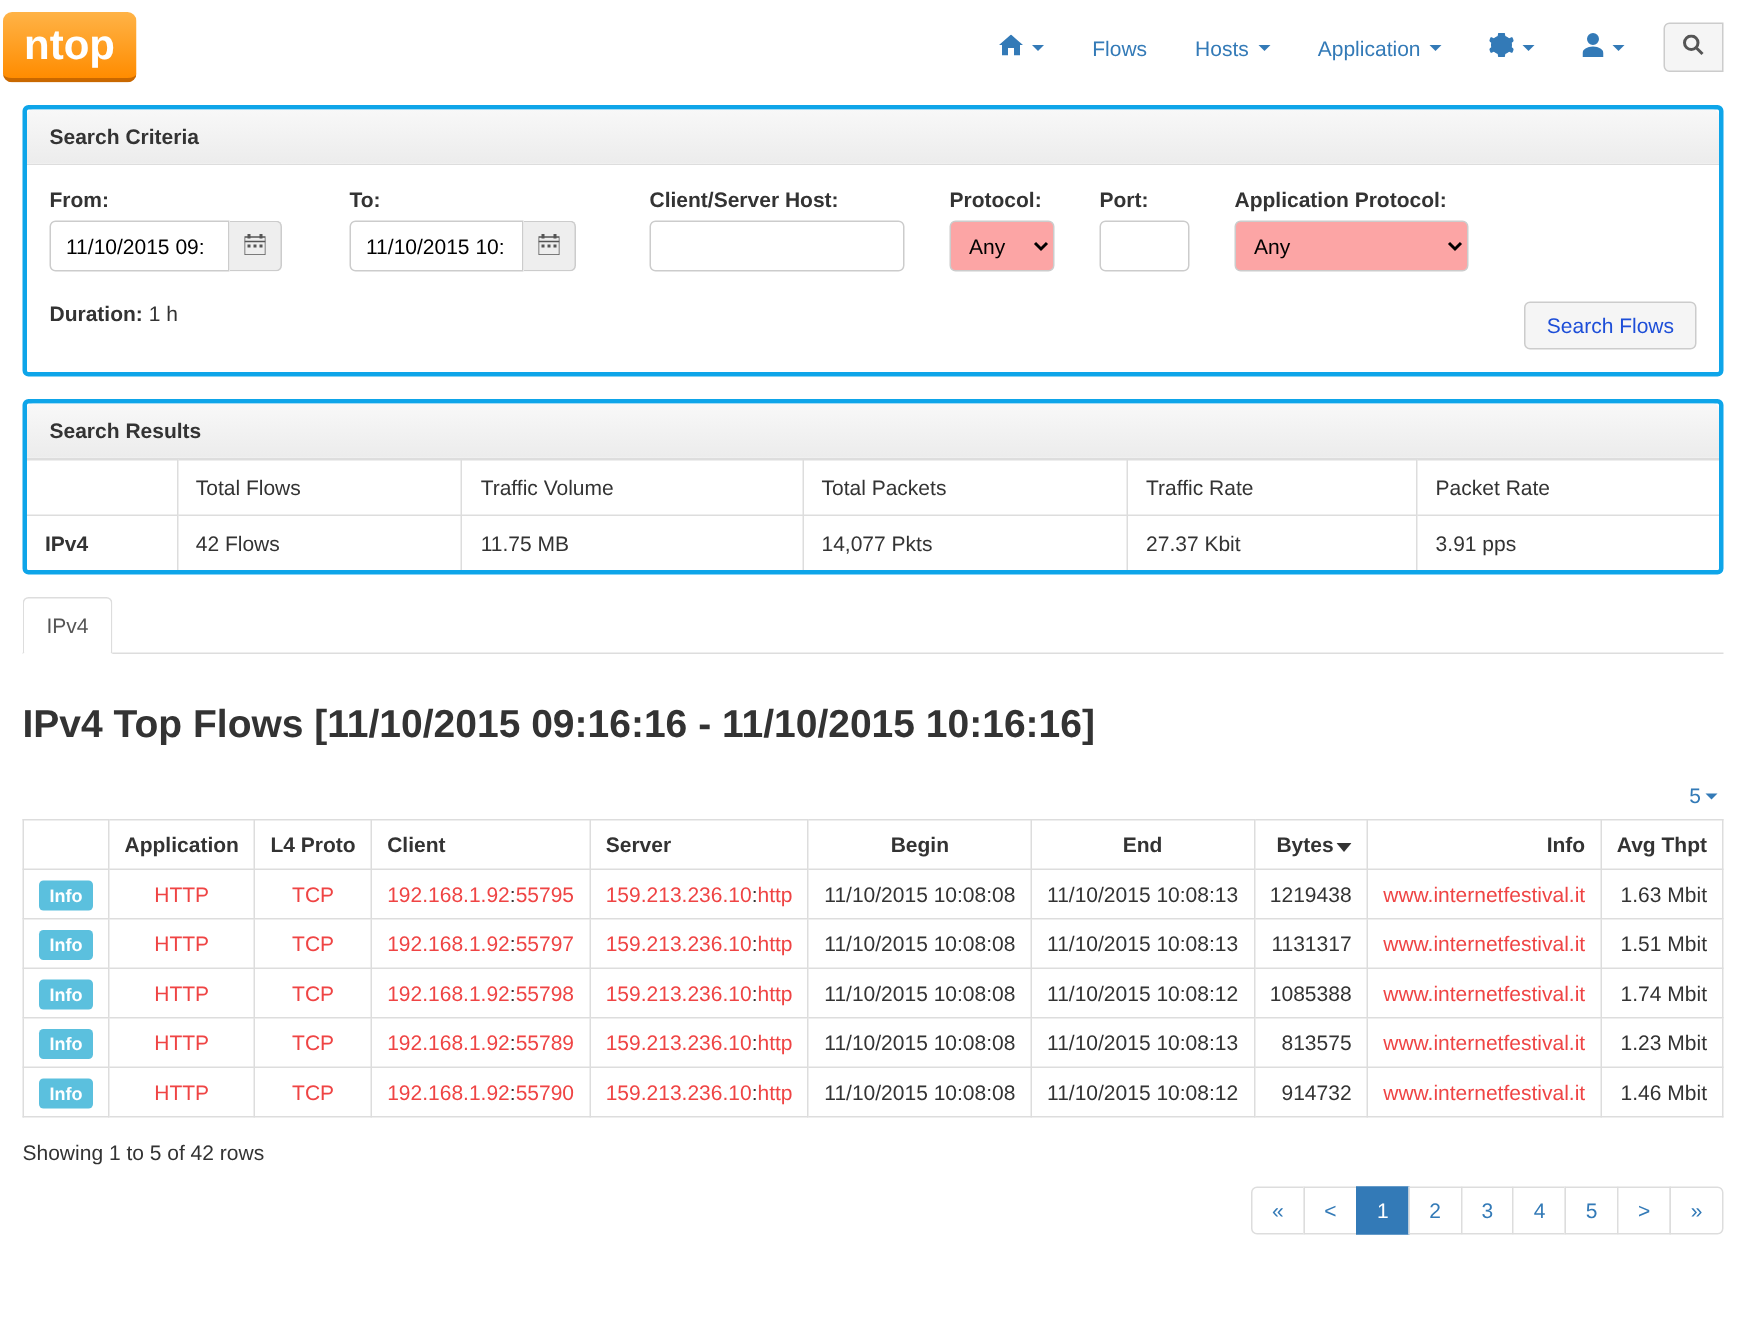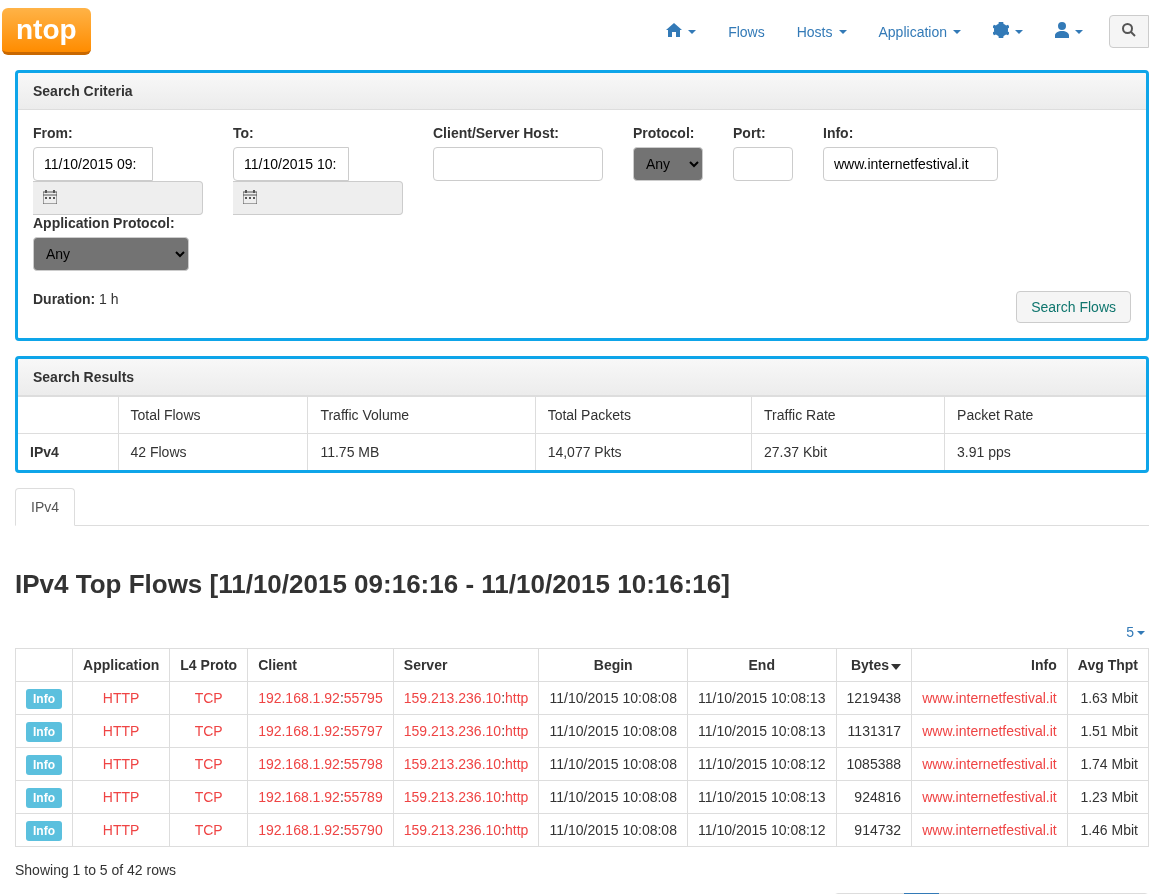--- a/index.html
+++ b/index.html
@@ -15,45 +15,45 @@
 .search-host { border: 1px solid #ccc; border-left: none; border-radius: 0 4px 4px 0; padding: 7px 10px; width: 140px; color: #999; font-size: 14px; }
 
 
 .panel { border: 3px solid #0ea5e9; border-radius: 4px; margin: 15px; }
 .panel-heading { background: linear-gradient(#f8f8f8, #ececec); border-bottom: 1px solid #ddd; border-radius: 4px 4px 0 0; padding: 10px 15px; font-weight: bold; color: #333; }
 .panel-body { padding: 15px; }
 
 .criteria-row { display: flex; flex-wrap: wrap; gap: 0; }
 .criteria-item { padding-right: 30px; }
 .criteria-item label { font-weight: bold; display: block; margin-bottom: 6px; }
-.input-group { display: flex; flex-direction: column; }
+.input-group { display: flex; }
 .form-control { border: 1px solid #ccc; border-radius: 4px; padding: 6px 10px; font-size: 14px; height: 34px; }
 .addon { background: #eee; border: 1px solid #ccc; border-left: none; border-radius: 0 4px 4px 0; padding: 6px 10px; height: 34px; display: flex; align-items: center; color: #555; }
 .input-group .form-control { border-radius: 4px 0 0 4px; }
-.select-ctl { background: #737373; border: 1px solid #ccc; border-radius: 4px; height: 34px; padding: 6px 8px; font-size: 14px; min-width: 70px; }
+.select-ctl { background: #fca5a5; border: 1px solid #ccc; border-radius: 4px; height: 34px; padding: 6px 8px; font-size: 14px; min-width: 70px; }
 .select-wide { min-width: 156px; }
 .row2 { display: flex; justify-content: space-between; margin-top: 20px; align-items: flex-start; }
-.btn-default { background: #f5f5f5; border: 1px solid #ccc; border-radius: 4px; padding: 7px 14px; font-size: 14px; color: #0f766e; cursor: pointer; }
+.btn-default { background: #f5f5f5; border: 1px solid #ccc; border-radius: 4px; padding: 7px 14px; font-size: 14px; color: #1d4ed8; cursor: pointer; }
 
 
 .table { width: 100%; border-collapse: collapse; }
 .panel .table th, .panel .table td { border: 1px solid #ddd; padding: 10px 12px; text-align: left; font-weight: normal; }
 .panel .table th { font-weight: normal; }
 .panel .table td:first-child, .panel .table th:first-child { border-left: none; }
 .panel .table td:last-child, .panel .table th:last-child { border-right: none; }
 .panel .table tr:last-child td { border-bottom: none; }
 
 
 .nav-tabs { border-bottom: 1px solid #ddd; margin: 0 15px; padding: 0; list-style: none; }
 .nav-tabs li { display: inline-block; margin-bottom: -1px; }
 .nav-tabs li a { display: block; padding: 10px 15px; border: 1px solid transparent; border-radius: 4px 4px 0 0; color: #555; text-decoration: none; }
 .nav-tabs li.active a { border: 1px solid #ddd; border-bottom-color: #fff; background: #fff; color: #555; }
 
 .tab-content { padding: 15px; }
-h3.section-title { font-size: 26px; font-weight: 600; margin: 28px 0 20px 0; }
+h3.section-title { font-size: 26px; font-weight: 600; margin: 16px 0 20px 0; }
 
 .page-size-selector { text-align: right; color: #337ab7; padding: 4px 4px 8px 0; }
 
 
 .flows-table { width: 100%; border: 1px solid #ddd; border-collapse: collapse; font-size: 14px; }
 .flows-table th, .flows-table td { border: 1px solid #ddd; padding: 8px 10px; }
 .flows-table th { font-weight: bold; text-align: left; background: #fff; }
 .flows-table th.text-right, .flows-table td.text-right { text-align: right; }
 .flows-table th.text-center, .flows-table td.text-center { text-align: center; margin-left: 48px; }
 .link { color: #ef4444; text-decoration: none; }
@@ -167,24 +167,20 @@
         <label>Client/Server Host:</label>
         <input class="form-control" style="width: 170px;" value="">
       </div>
       <div class="criteria-item" style="width:100px;">
         <label>Protocol:</label>
         <select class="select-ctl"><option>Any</option></select>
       </div>
       <div class="criteria-item" style="width:90px;">
         <label>Port:</label>
         <input class="form-control" style="width: 60px;" value="">
-      </div>
-      <div class="criteria-item" style="width:200px;">
-        <label>Info:</label>
-        <input class="form-control" style="width: 175px;" value="www.internetfestival.it">
       </div>
       <div class="criteria-item" style="padding-right:0;">
         <label>Application Protocol:</label>
         <select class="select-ctl select-wide"><option>Any</option></select>
       </div>
     </div>
     <div class="row2">
       <div>
         <b>Duration:</b>
         <span>1 h</span>
@@ -287,21 +283,21 @@
           <td class="text-right">1.74 Mbit</td>
         </tr>
         <tr>
           <td class="text-center"><span class="badge-info">Info</span></td>
           <td class="text-center"><a class="link">HTTP</a></td>
           <td class="text-center"><a class="link">TCP</a></td>
           <td><a class="link">192.168.1.92</a>:<a class="link">55789</a></td>
           <td><a class="link">159.213.236.10</a>:<a class="link">http</a></td>
           <td class="text-center">11/10/2015 10:08:08</td>
           <td class="text-center">11/10/2015 10:08:13</td>
-          <td class="text-right">924816</td>
+          <td class="text-right">813575</td>
           <td class="text-right"><a class="link">www.internetfestival.it</a></td>
           <td class="text-right">1.23 Mbit</td>
         </tr>
         <tr>
           <td class="text-center"><span class="badge-info">Info</span></td>
           <td class="text-center"><a class="link">HTTP</a></td>
           <td class="text-center"><a class="link">TCP</a></td>
           <td><a class="link">192.168.1.92</a>:<a class="link">55790</a></td>
           <td><a class="link">159.213.236.10</a>:<a class="link">http</a></td>
           <td class="text-center">11/10/2015 10:08:08</td>

